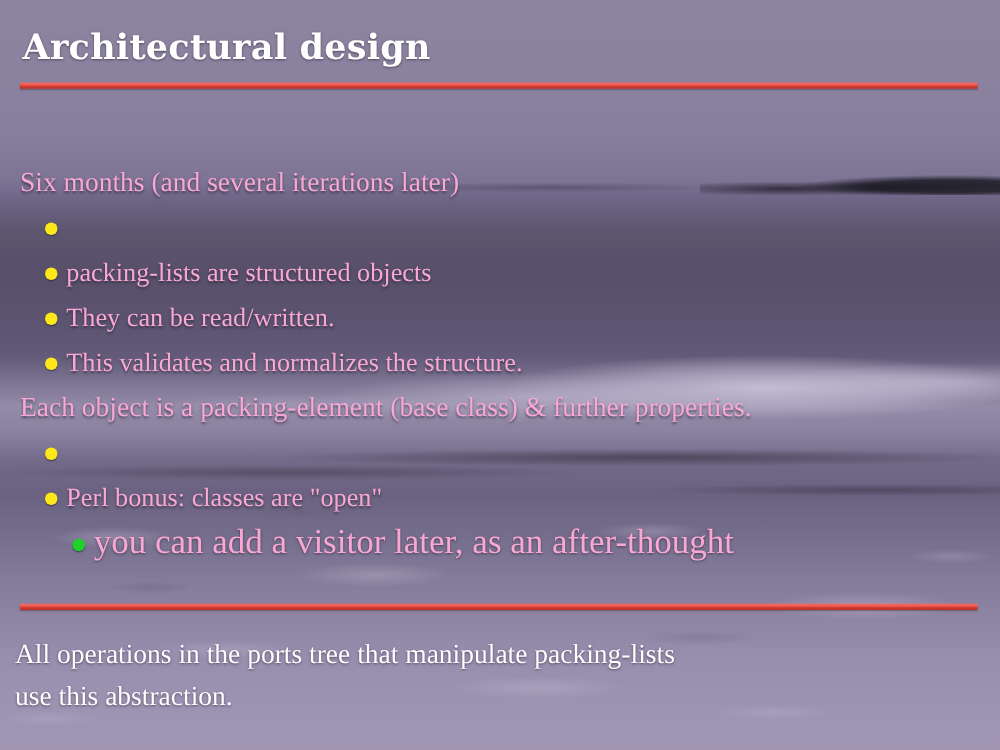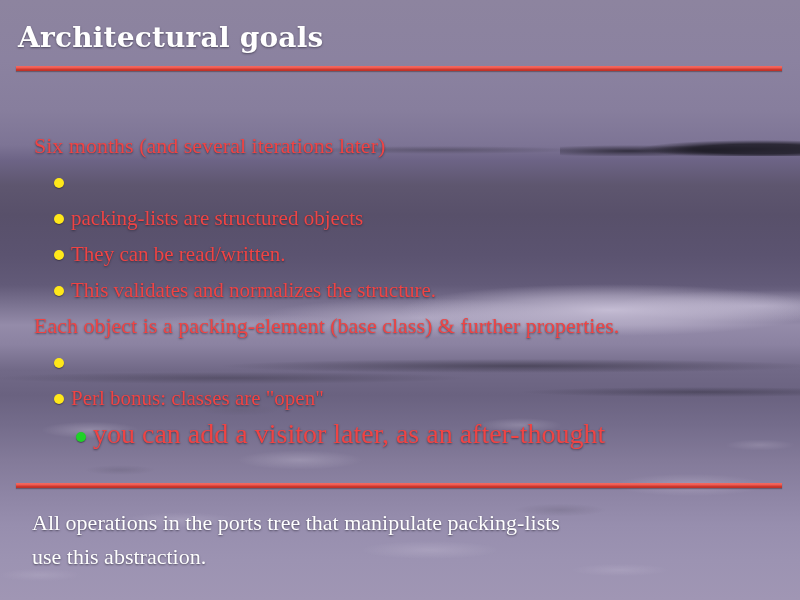--- a/index.html
+++ b/index.html
@@ -152,27 +152,26 @@
 
   .body-block {
     position: absolute;
     left: 0;
     top: 128px;
     width: 800px;
   }
 
   .line {
     position: relative;
-    color: #ef4444;
+    color: #f9a8d4;
     font-size: 22px;
     line-height: 36px;
     height: 36px;
     white-space: nowrap;
     text-shadow: 0 1px 2px rgba(32,28,44,.6);
-    margin-left: 18px;
   }
   .line .txt { display: inline-block; vertical-align: baseline; }
 
   
   .lvl0 { padding-left: 16px; }
   .lvl1 { padding-left: 36px; font-size: 21px; }
   .lvl2 { padding-left: 58px; font-size: 28px; }
 
   .dot {
     display: inline-block;
@@ -186,21 +185,21 @@
   .dot-yellow { background: #ffe81a; }
   .dot-green  { background: #1fd128; }
 
   .footer-block {
     position: absolute;
     left: 0;
     top: 506px;
     width: 800px;
   }
   .footer-line {
-    padding-left: 32px;
+    padding-left: 12px;
     color: #ffffff;
     font-size: 22px;
     line-height: 34px;
     height: 34px;
     white-space: nowrap;
     text-shadow: 0 1px 2px rgba(32,28,44,.6);
   }
 </style>
 </head>
 <body>
@@ -209,21 +208,21 @@
 
   <div class="bg"></div>
   <div class="bg-farshore"></div>
   <div class="bg-headland"></div>
   <div class="bg-surf"></div>
   <div class="bg-trough"></div>
   <div class="bg-foam"></div>
 
   <div class="content">
 
-    <div class="slide-title">Architectural goals</div>
+    <div class="slide-title">Architectural design</div>
 
     <div class="rule rule-top"></div>
 
     <div class="body-block">
         <div class="line lvl0"><span class="txt">Six months (and several iterations later)</span></div>
         <div class="line lvl1"><span class="dot dot-yellow"></span></div>
         <div class="line lvl1"><span class="dot dot-yellow"></span><span class="txt">packing-lists are structured objects</span></div>
         <div class="line lvl1"><span class="dot dot-yellow"></span><span class="txt">They can be read/written.</span></div>
         <div class="line lvl1"><span class="dot dot-yellow"></span><span class="txt">This validates and normalizes the structure.</span></div>
         <div class="line lvl0"><span class="txt">Each object is a packing-element (base class) &amp; further properties.</span></div>

